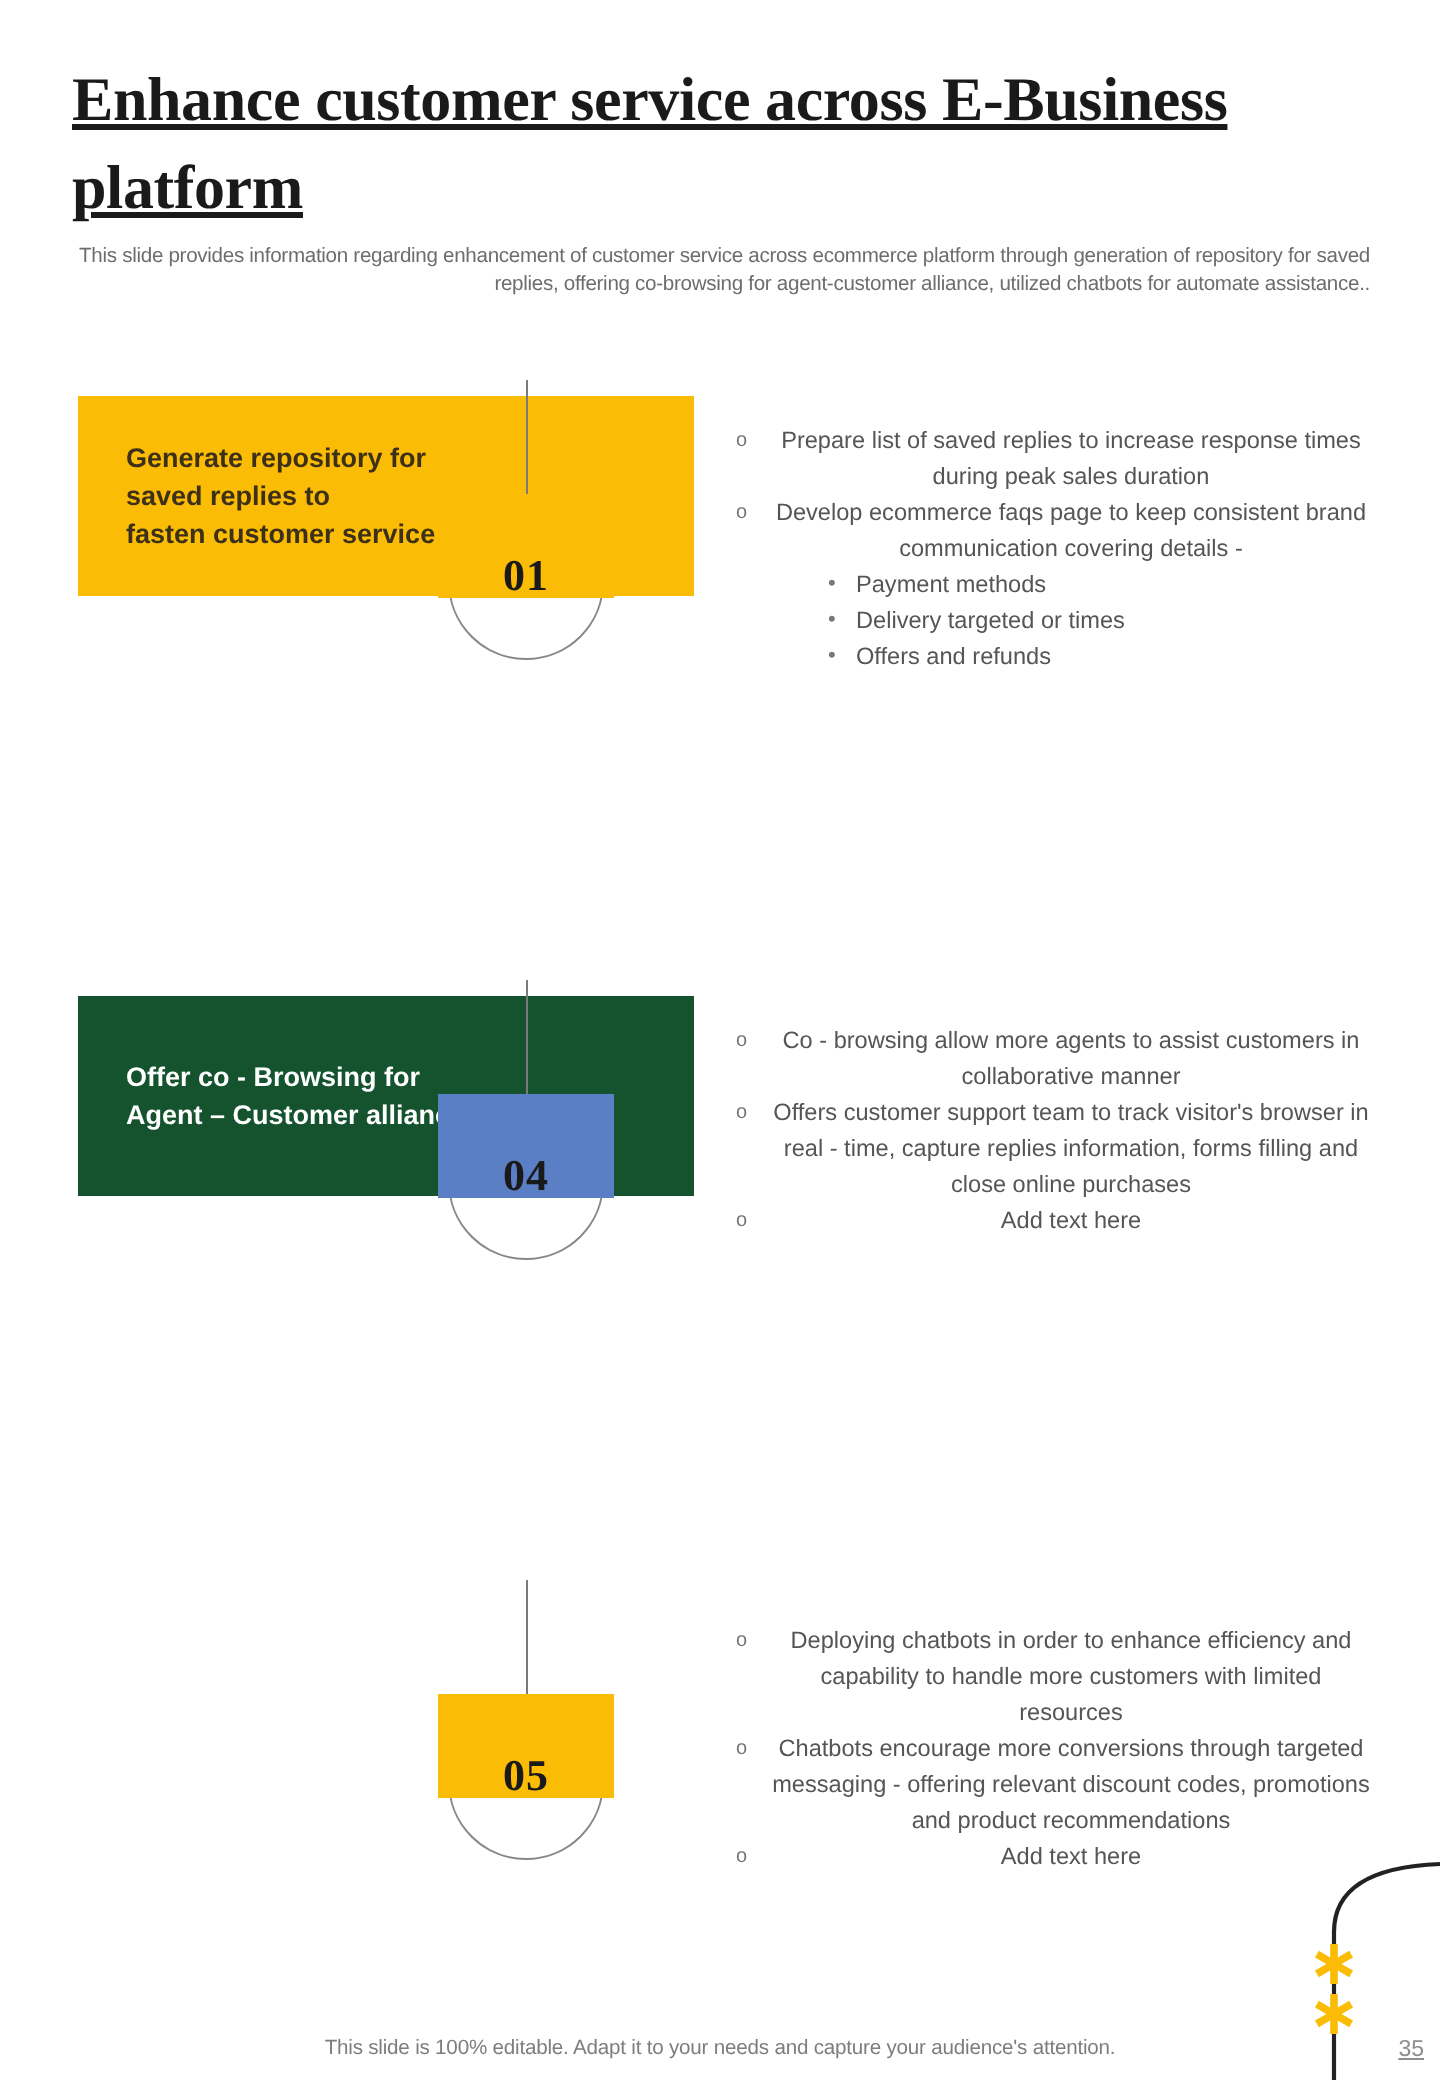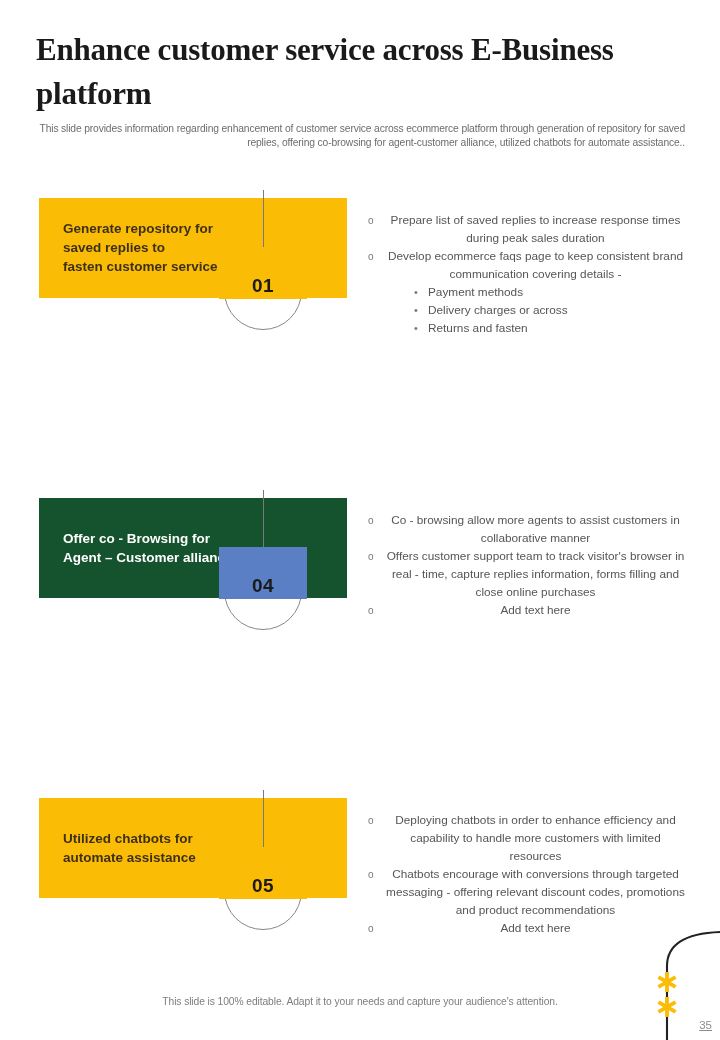--- a/index.html
+++ b/index.html
@@ -20,20 +20,21 @@
     position: absolute;
     left: 36px;
     top: 28px;
     width: 600px;
     font-family: "Liberation Serif", serif;
     font-weight: bold;
     font-size: 31px;
     line-height: 1.42;
     color: #1a1a1a;
     letter-spacing: -0.2px;
+    text-decoration: underline;
   }
   #slide-subtitle {
     position: absolute;
     left: 37px;
     top: 122px;
     width: 648px;
     font-size: 10.3px;
     line-height: 1.38;
     color: #6d6d6d;
     letter-spacing: -0.15px;
@@ -106,23 +107,23 @@
   }
   .mask-yellow { background: #FBBC05; }
   .mask-blue   { background: #5B7FC4; }
 
   .badge-num {
     position: absolute;
     left: 224px;
     top: 85px;
     width: 78px;
     text-align: center;
-    font-family: Liberation Sans, sans-serif;
+    font-family: Liberation Serif, serif;
     font-weight: bold;
-    font-size: 19px;
+    font-size: 22px;
     color: #1a1a1a;
     letter-spacing: 0.5px;
   }
 
   
   .bullets {
     position: absolute;
     left: 368px;
     top: 22px;
     width: 320px;
@@ -172,21 +173,21 @@
     top: 918px;
     width: 120px;
     height: 122px;
     pointer-events: none;
   }
 
   
   #footer-note {
     position: absolute;
     left: 0;
-    top: 996px;
+    top: 1019px;
     width: 720px;
     text-align: center;
     font-size: 10.3px;
     color: #7d7d7d;
     letter-spacing: -0.1px;
   }
   #page-number {
     position: absolute;
     right: 8px;
     top: 1019px;
@@ -222,25 +223,25 @@
       <span class="bullet-mark">o</span>
       <span class="bullet-text">Develop ecommerce faqs page to keep consistent brand communication covering details -</span>
     </div>
     <ul class="sub-list">
       <li class="sub-row">
         <span class="sub-mark">•</span>
         <span>Payment methods</span>
       </li>
       <li class="sub-row">
         <span class="sub-mark">•</span>
-        <span>Delivery charges or across</span>
+        <span>Delivery targeted or times</span>
       </li>
       <li class="sub-row">
         <span class="sub-mark">•</span>
-        <span>Returns and fasten</span>
+        <span>Offers and refunds</span>
       </li>
     </ul>
   </div>
 </div>
 
 <div class="step step-2">
   <div class="band band-blue">
     <div class="band-label label-light">Offer co - Browsing for
  Agent – Customer alliance</div>
   </div>
@@ -259,37 +260,33 @@
       <span class="bullet-text">Offers customer support team to track visitor's browser in real - time, capture replies information, forms filling and close online purchases</span>
     </div>
     <div class="bullet-row">
       <span class="bullet-mark">o</span>
       <span class="bullet-text">Add text here</span>
     </div>
   </div>
 </div>
 
 <div class="step step-3">
-  <div class="band band-yellow">
-    <div class="band-label label-dark">Utilized chatbots for
-automate assistance</div>
-  </div>
   <div class="divider"></div>
   <div class="badge"></div>
   <div class="badge-mask mask-yellow"></div>
   <div class="badge-num">05</div>
 
   <div class="bullets">
     <div class="bullet-row">
       <span class="bullet-mark">o</span>
       <span class="bullet-text">Deploying chatbots in order to enhance efficiency and capability to handle more customers with limited resources</span>
     </div>
     <div class="bullet-row">
       <span class="bullet-mark">o</span>
-      <span class="bullet-text">Chatbots encourage with conversions through targeted messaging - offering relevant discount codes, promotions and product recommendations</span>
+      <span class="bullet-text">Chatbots encourage more conversions through targeted messaging - offering relevant discount codes, promotions and product recommendations</span>
     </div>
     <div class="bullet-row">
       <span class="bullet-mark">o</span>
       <span class="bullet-text">Add text here</span>
     </div>
   </div>
 </div>
 
 <div id="decoration">
   <svg width="120" height="122" viewBox="0 0 120 122">

